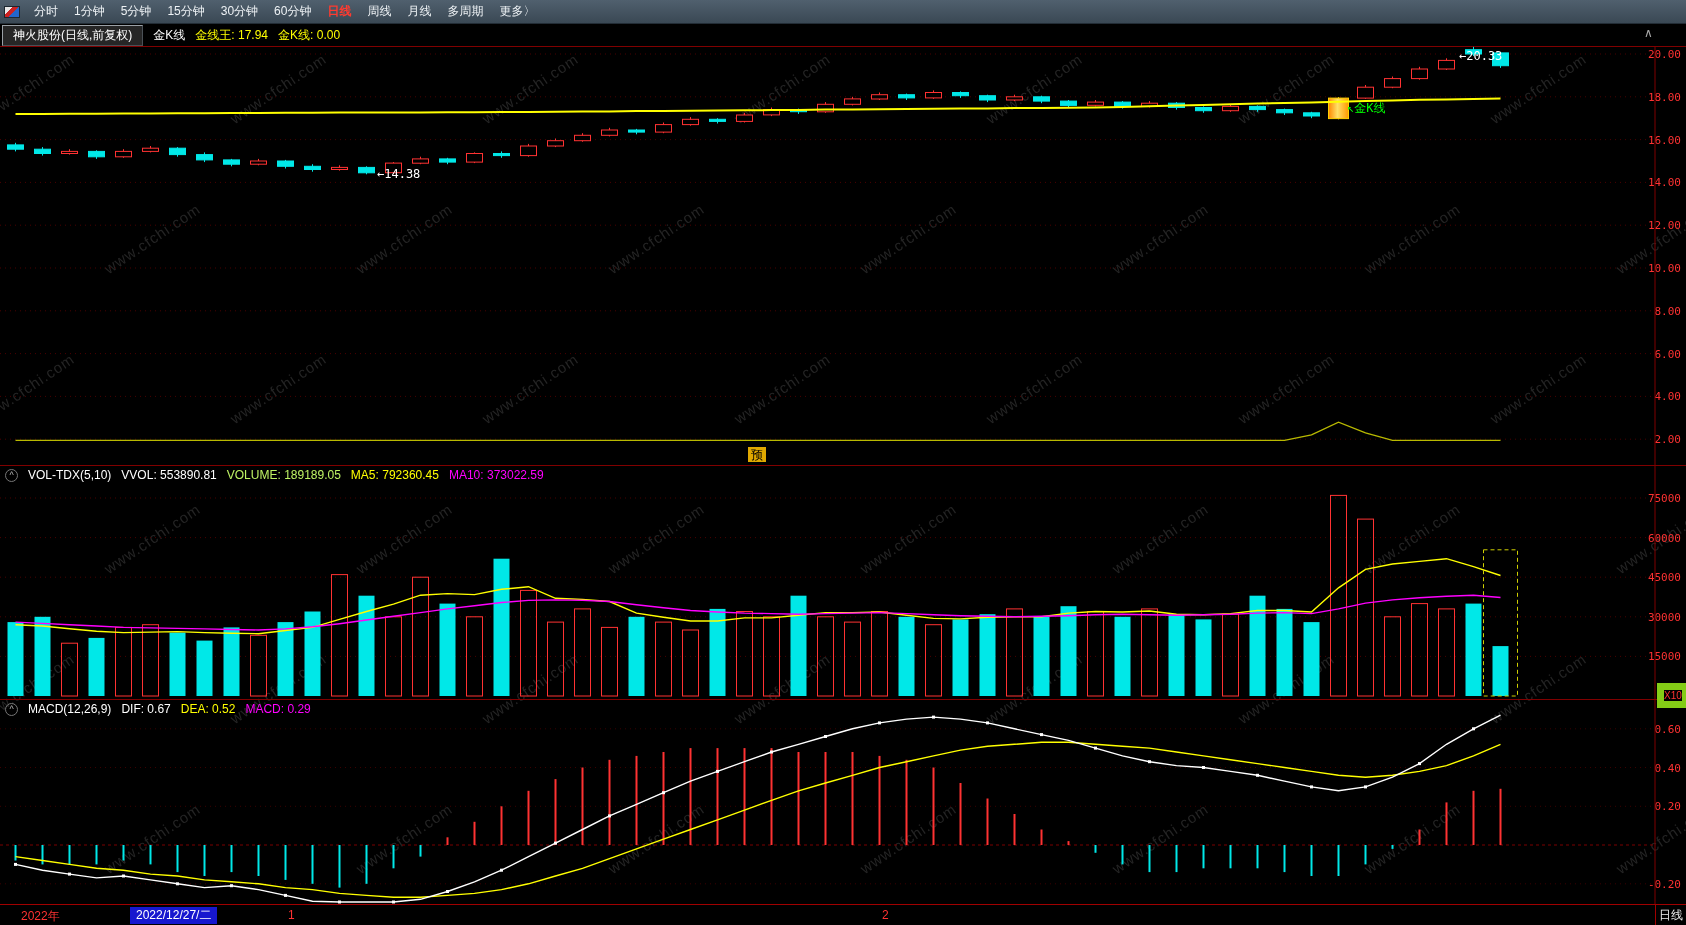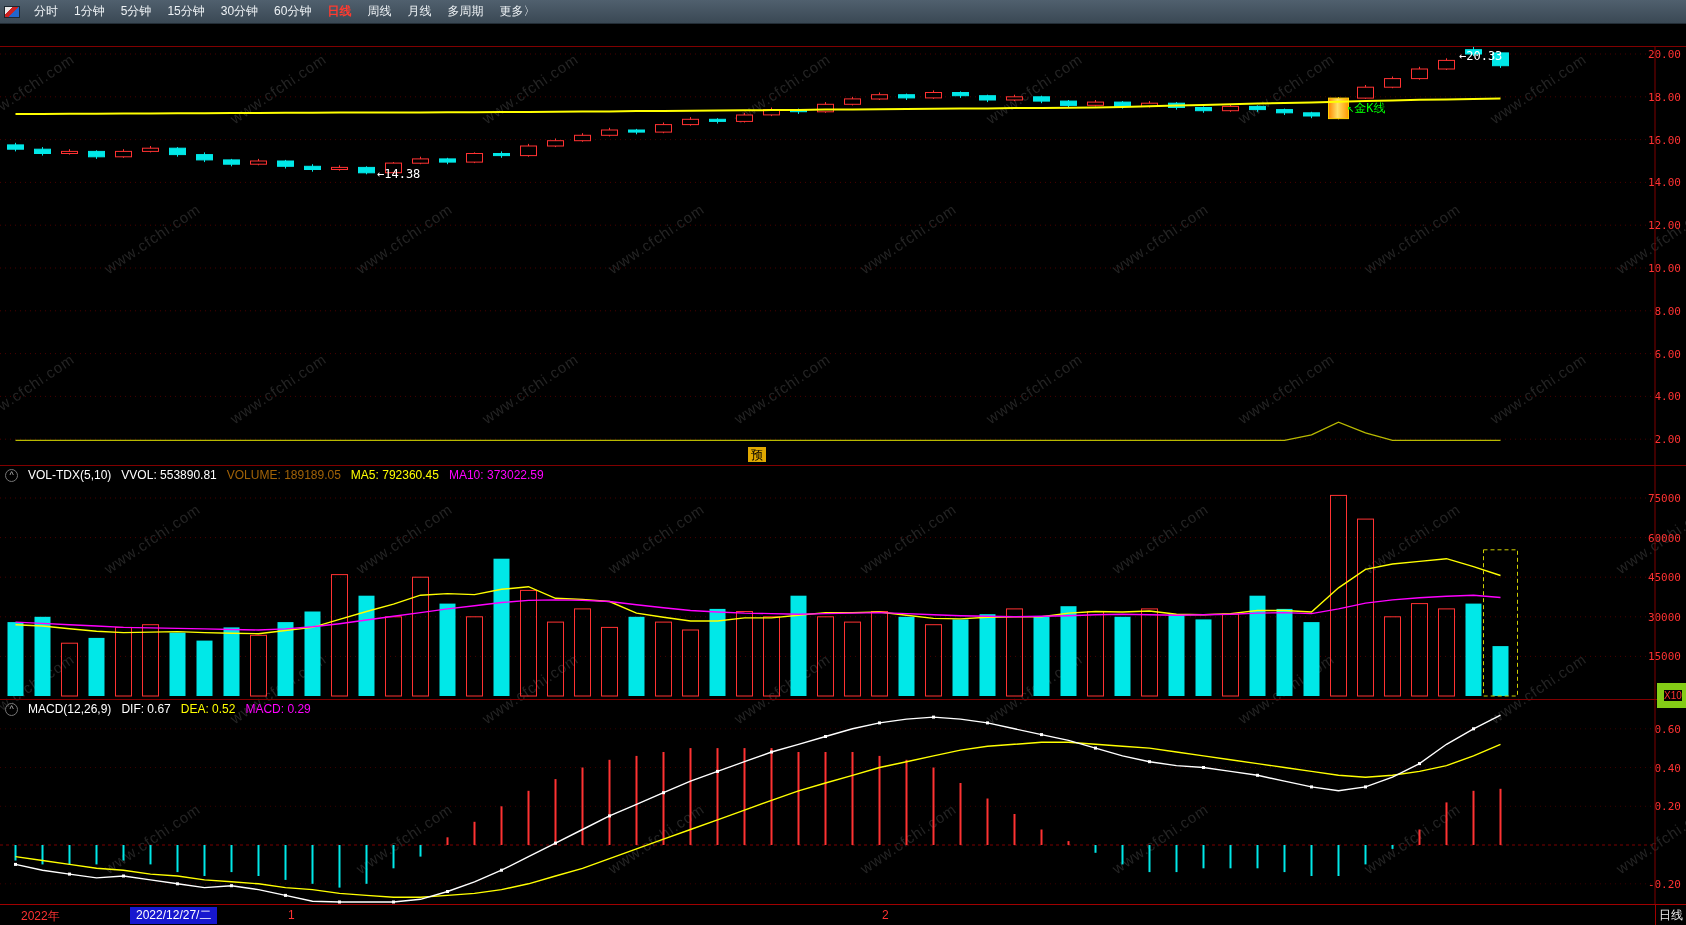--- a/index.html
+++ b/index.html
@@ -19,21 +19,21 @@
   #actions{margin-left:auto;display:flex;height:100%}
   .abtn{display:flex;align-items:center;padding:0 9px;color:#eef2f5;white-space:nowrap;
         border-left:1px solid #5b6d7c;border-right:1px solid #2b3742}
 
   
   #subbar{position:absolute;top:24px;left:0;right:0;height:22px;background:#000;z-index:10;
           display:flex;align-items:center;gap:10px}
   #stock-tab{margin-left:2px;color:#fff;background:#262626;padding:1px 10px;white-space:nowrap;
              border:1px solid;border-color:#9aa0a6 #4a5056 #4a5056 #9aa0a6}
   #pane-chevron{position:absolute;left:1644px;top:2px;color:#a7a7a7;font-size:12px}
-  .wh{color:#fff}.yl{color:#ffff00}.rd{color:#a16207}.mg{color:#ff00ff}
+  .wh{color:#fff}.yl{color:#ffff00}.rd{color:#bef264}.mg{color:#ff00ff}
 
   
   #watermarks{position:absolute;inset:0;z-index:1;pointer-events:none}
   .wm{position:absolute;color:#3d3d3d;opacity:.6;font-size:15px;letter-spacing:1px;
       transform:rotate(-34deg);white-space:nowrap}
 
   
   svg{position:absolute;left:0;z-index:2;display:block}
   #main-svg{top:46px}
   #vol-svg{top:465px}
@@ -73,20 +73,27 @@
         <span class="titem">30分钟</span>
         <span class="titem">60分钟</span>
         <span class="titem active">日线</span>
         <span class="titem">周线</span>
         <span class="titem">月线</span>
         <span class="titem">多周期</span>
         <span class="titem">更多〉</span>
       </div>
   </div>
 
+  <div id="subbar">
+    <span id="stock-tab">神火股份(日线,前复权)</span>
+    <span class="wh">金K线</span>
+    <span class="yl">金线王: 17.94</span>
+    <span class="yl">金K线: 0.00</span>
+    <span id="pane-chevron">∧</span>
+  </div>
 
   <div id="watermarks">
       <span class="wm" style="left: -30px; top: 80px;">www.cfchi.com</span>
       <span class="wm" style="left: 222px; top: 80px;">www.cfchi.com</span>
       <span class="wm" style="left: 474px; top: 80px;">www.cfchi.com</span>
       <span class="wm" style="left: 726px; top: 80px;">www.cfchi.com</span>
       <span class="wm" style="left: 978px; top: 80px;">www.cfchi.com</span>
       <span class="wm" style="left: 1230px; top: 80px;">www.cfchi.com</span>
       <span class="wm" style="left: 1482px; top: 80px;">www.cfchi.com</span>
       <span class="wm" style="left: 96px; top: 230px;">www.cfchi.com</span>

